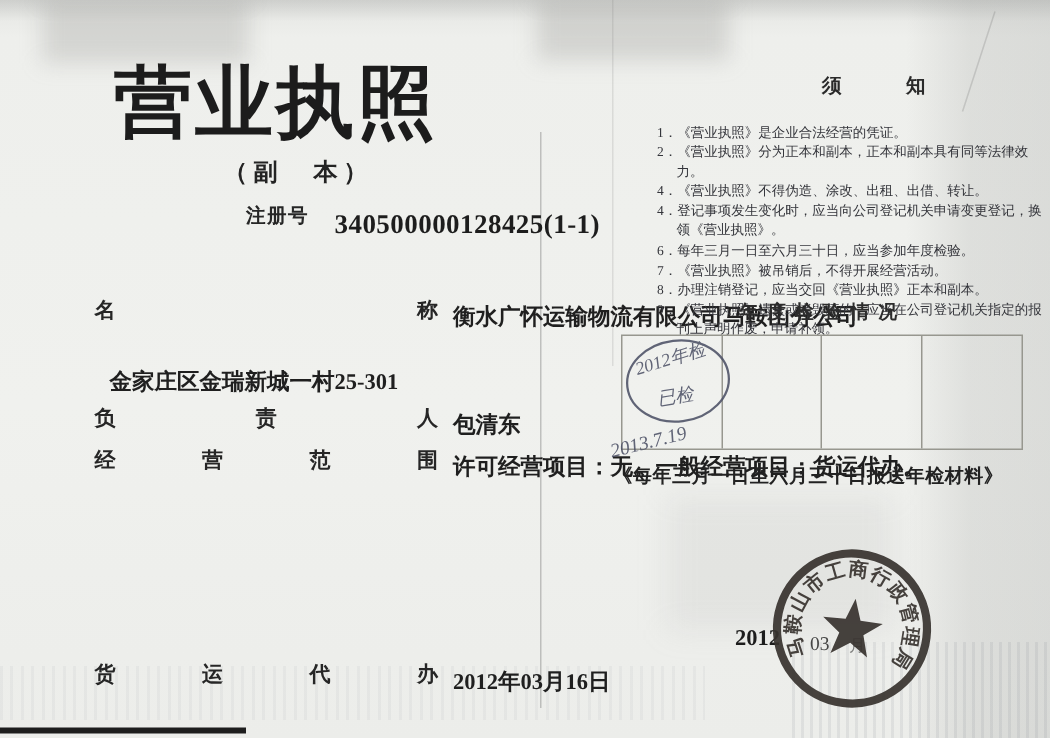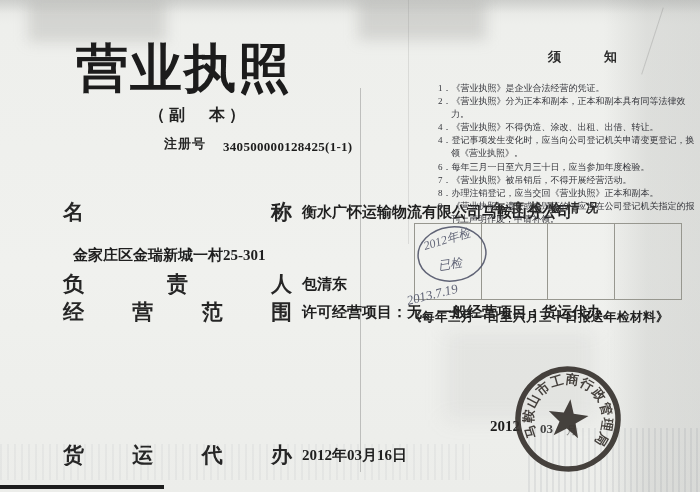--- a/index.html
+++ b/index.html
@@ -40,27 +40,27 @@
     font-family:"Liberation Sans",sans-serif;font-weight:700;
     font-size:16px;letter-spacing:4px;color:#232323;
   }
   .reg-label{
     position:absolute;left:164px;top:135px;
     font-family:"Liberation Sans",sans-serif;font-weight:700;
     font-size:13px;letter-spacing:1px;color:#262626;
   }
   .reg-number{
     position:absolute;left:223px;top:139px;
-    font-size:13px;color:#1d1d1d;letter-spacing:.3px;font-weight:600;
+    font-size:18px;color:#1d1d1d;letter-spacing:.3px;font-weight:600;
   }
   .field{position:absolute;left:63px;display:flex;}
   .field-label{
     width:229px;flex:none;
     font-family:"Liberation Sans",sans-serif;font-weight:700;
-    font-size:21px;color:#262626;
+    font-size:14px;color:#262626;
     text-align:justify;text-align-last:justify;text-justify:inter-character;
   }
   .field-value{
     margin-left:10px;width:342px;padding-top:6px;
     font-size:15px;font-weight:700;color:#1f1f1f;line-height:17.5px;
   }
   #row-name{top:198px;}
   #row-premises{top:241px;}
   #row-person{top:270px;}
   #row-scope{top:298px;justify-content:flex-end;}
@@ -92,21 +92,21 @@
 
   .hand-svg{position:absolute;left:403px;top:221px;width:122px;height:94px;opacity:.88;}
 
   .inspection-footnote{
     position:absolute;left:409px;top:309px;
     font-weight:700;font-size:12.6px;letter-spacing:.4px;color:#222;
   }
 
   
   .seal-date-year{position:absolute;left:478px;top:418px;font-size:15px;color:#1d1d1d;font-weight:600;margin-left:12px;}
-  .seal-date-month{position:absolute;left:540px;top:421px;font-size:13px;color:#2a2a2a;opacity:.85;font-weight:700;text-align:center;}
+  .seal-date-month{position:absolute;left:540px;top:421px;font-size:13px;color:#2a2a2a;opacity:.85;font-weight:400;text-align:center;}
   .seal-date-month-label{position:absolute;left:566px;top:423px;font-size:11px;color:#333;opacity:.6;}
   .seal-svg{position:absolute;left:509px;top:360px;width:118px;height:118px;transform:rotate(7deg);opacity:.92;}
 </style>
 </head>
 <body>
 
 <div class="paper"></div>
 <div class="shade shade-top-strip"></div>
 <div class="shade shade-top-left"></div>
 <div class="shade shade-top-mid"></div>

